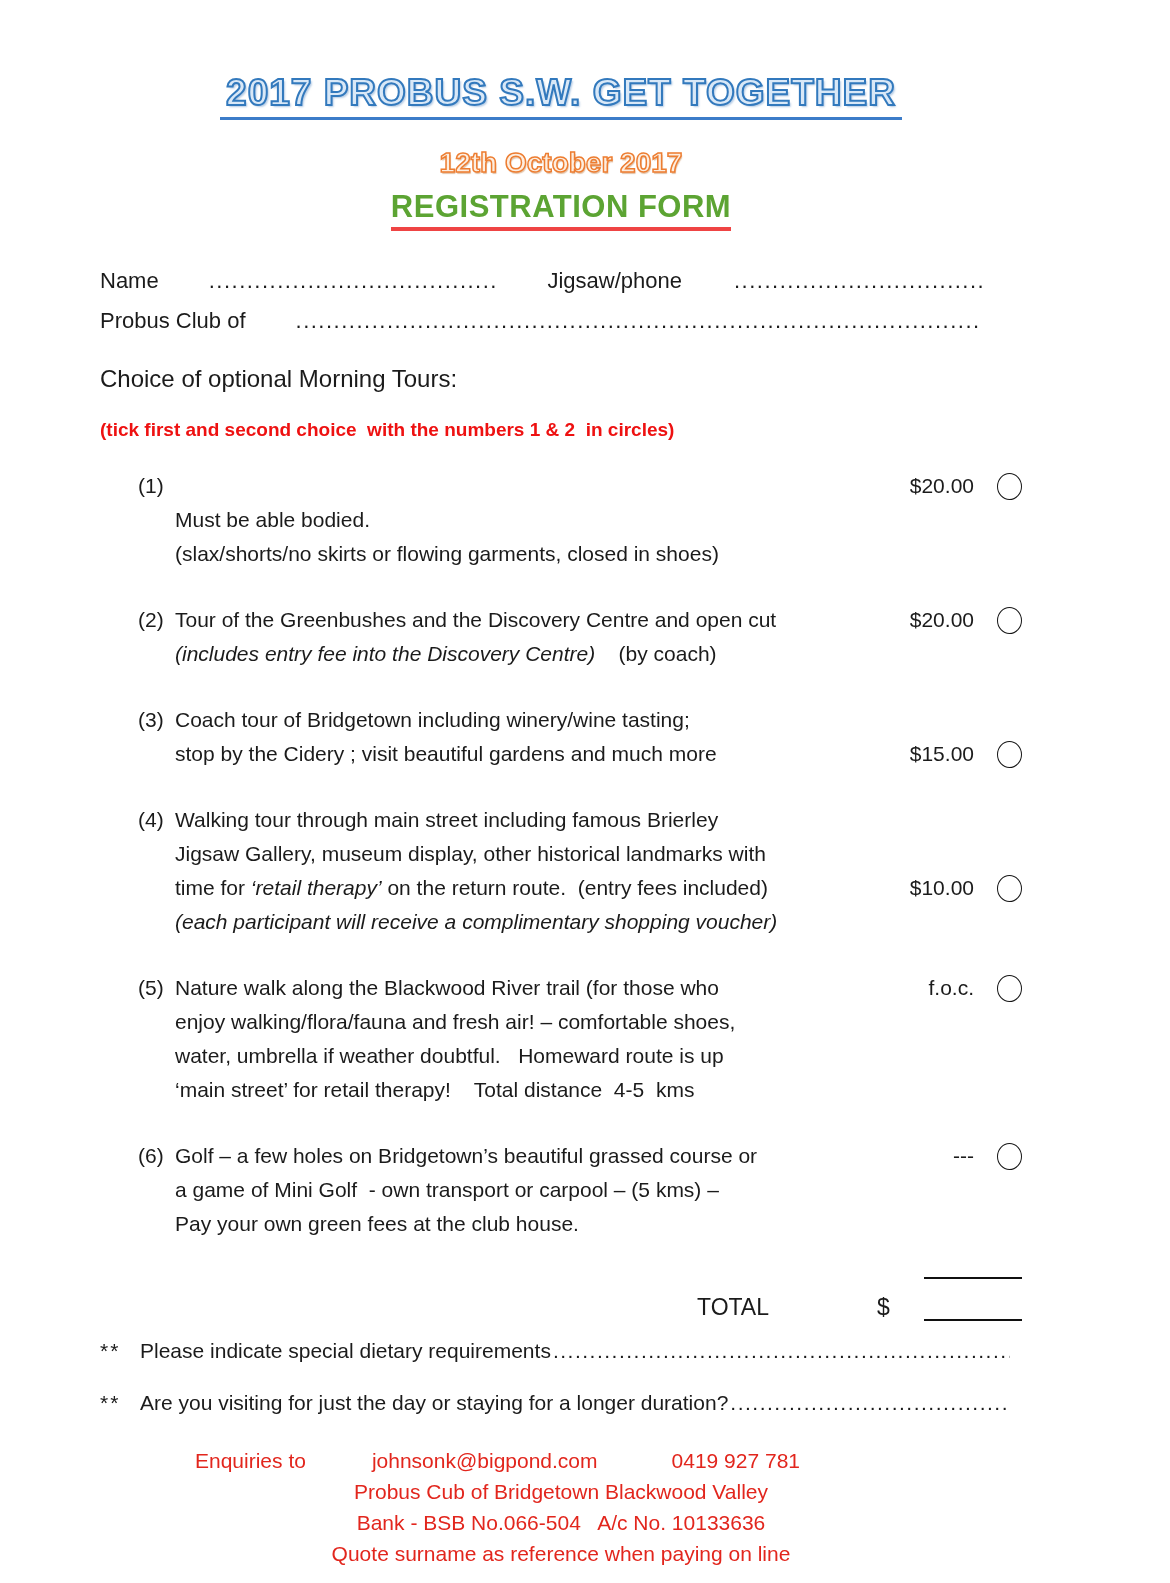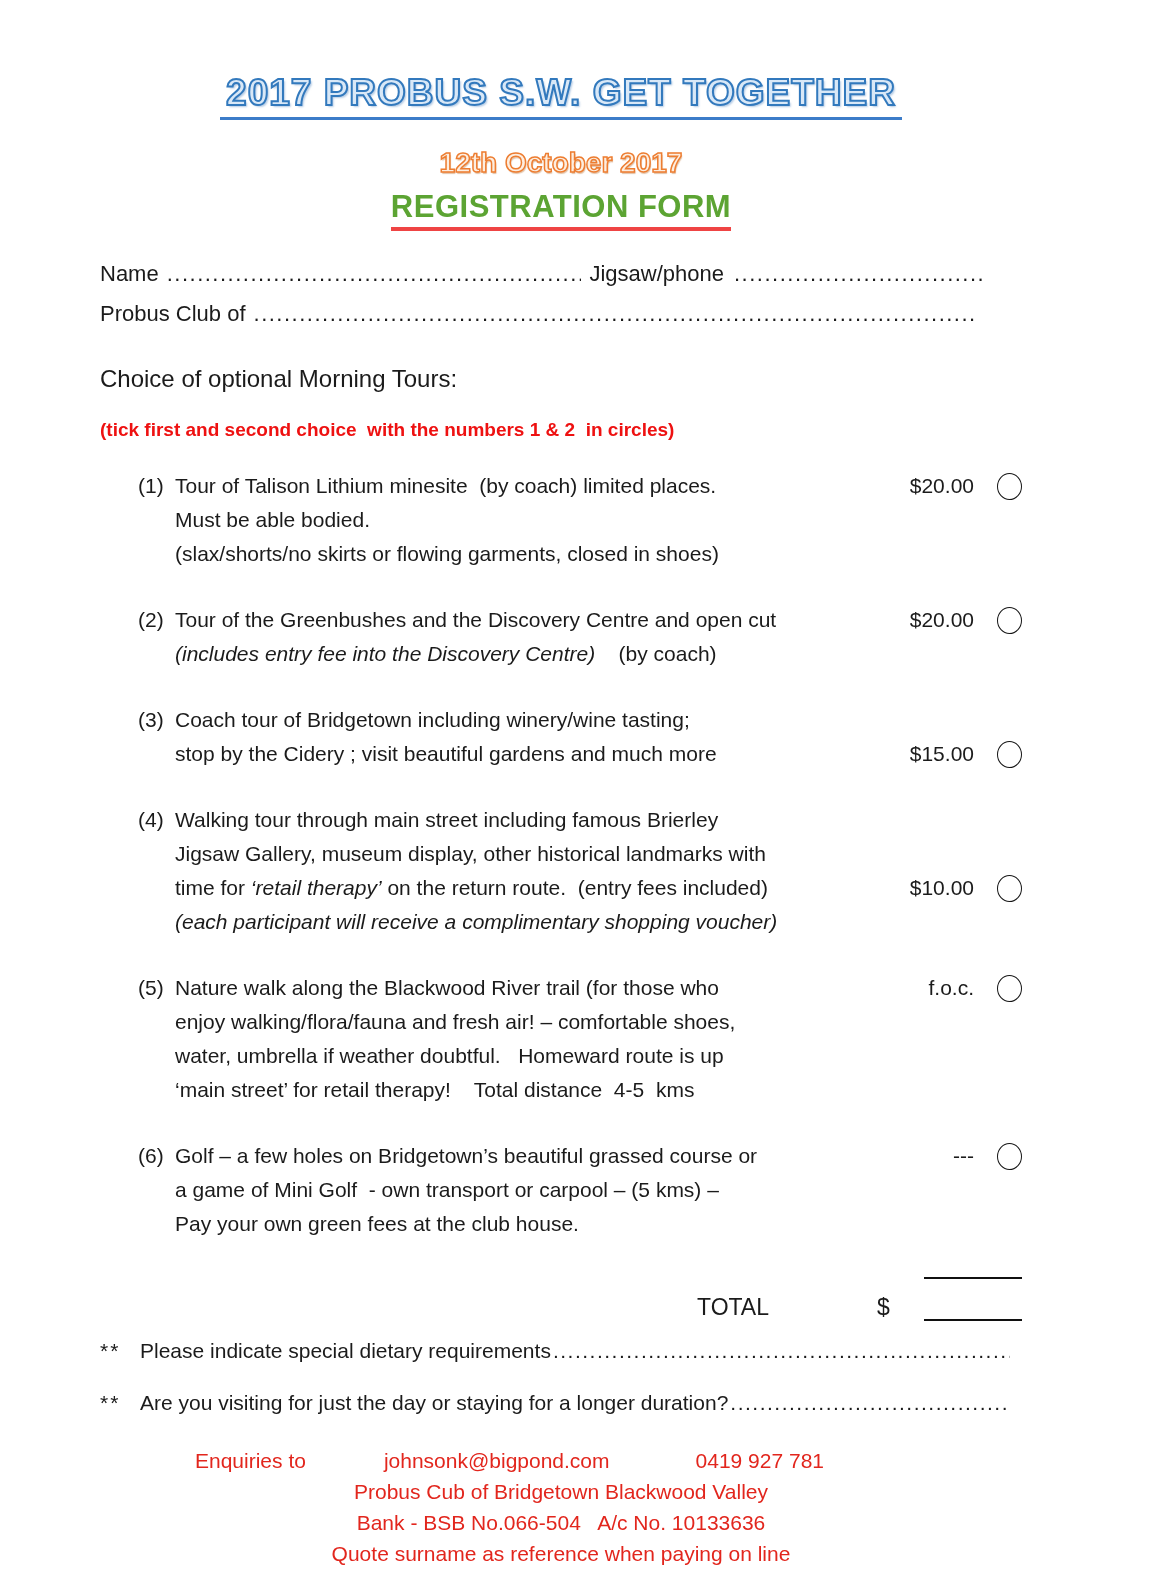--- a/index.html
+++ b/index.html
@@ -39,22 +39,22 @@
     text-shadow:1px 2px 1px rgba(190,120,60,.45);
     white-space:pre-wrap;
   }
   .form-title{
     display:inline-block;margin-top:10px;
     font-size:31px;font-weight:bold;color:var(--green);
     border-bottom:4px solid #ef4444;padding-bottom:2px;
     letter-spacing:.5px;white-space:pre-wrap;
   }
   .field-row{
-    display:flex;align-items:flex-start;
-    font-size:22px;height:40px;margin-right:36px;
+    display:flex;align-items:center;
+    font-size:22px;height:40px;margin-right:36px;gap:42px;
   }
   .field-row.first{margin-top:30px;}
   .lbl{white-space:pre-wrap;flex-shrink:0;}
   .dots{
     overflow:hidden;white-space:nowrap;letter-spacing:1.5px;
     color:var(--ink);
   }
   .dots.grow{flex:1;margin:0 8px;}
   .dots.fixed{width:252px;margin-left:10px;flex-shrink:0;}
   .section-heading{
@@ -95,21 +95,21 @@
   .total-row .blank-line{margin-left:auto;}
   .note-row{
     display:flex;align-items:baseline;margin-top:18px;height:34px;
     margin-right:12px;
   }
   .note-marker{width:40px;flex-shrink:0;letter-spacing:2px;}
   .note-text{white-space:pre-wrap;flex-shrink:0;}
   .note-row .dots{flex:1;margin-left:2px;}
   .footer{margin-top:20px;color:var(--footer-red);font-size:21px;}
   .footer-line1{
-    display:flex;gap:12px;padding-left:95px;line-height:31px;
+    display:flex;gap:0;padding-left:95px;line-height:31px;
     white-space:pre-wrap;
   }
   .footer-email{margin-left:66px;}
   .footer-phone{margin-left:74px;}
   .footer-line{line-height:31px;text-align:center;white-space:pre-wrap;}
 </style>
 </head>
 <body>
 
 <div class="page">
@@ -141,21 +141,20 @@
   <div>
     <span class="section-heading">Choice of optional Morning Tours:</span>
   </div>
 
   <div class="instruction">(tick first and second choice  with the numbers 1 &amp; 2  in circles)</div>
 
   <div class="tours">
       <div class="tour">
         <div class="tour-line">
           <span class="tour-num">(1)</span>
-          <span class="tour-text"><span>Tour of Talison Lithium minesite  (by coach) limited places.</span></span>
           <span class="price-cell">
             <span class="price">$20.00</span>
             <span class="circle"></span>
           </span>
         </div>
         <div class="tour-line">
           <span class="tour-num"></span>
           <span class="tour-text"><span>Must be able bodied.</span></span>
         </div>
         <div class="tour-line">

